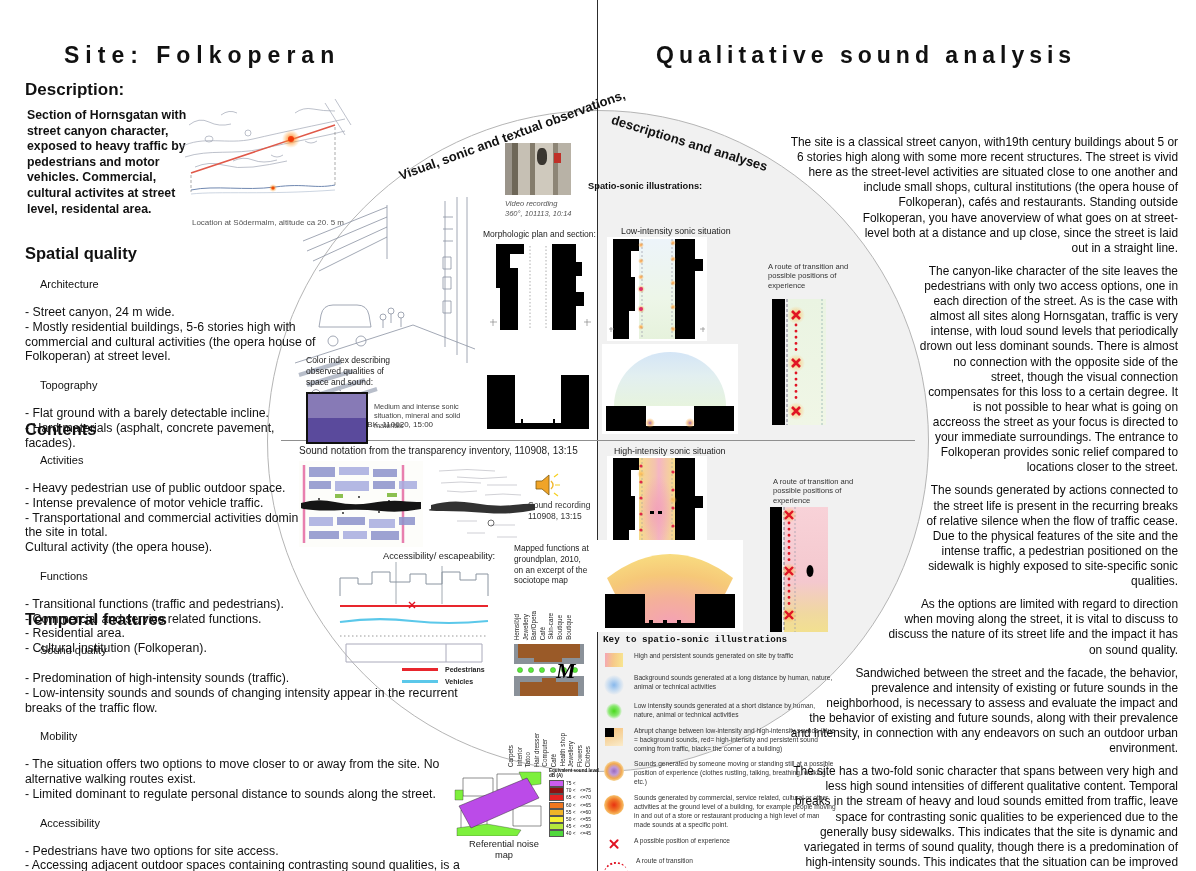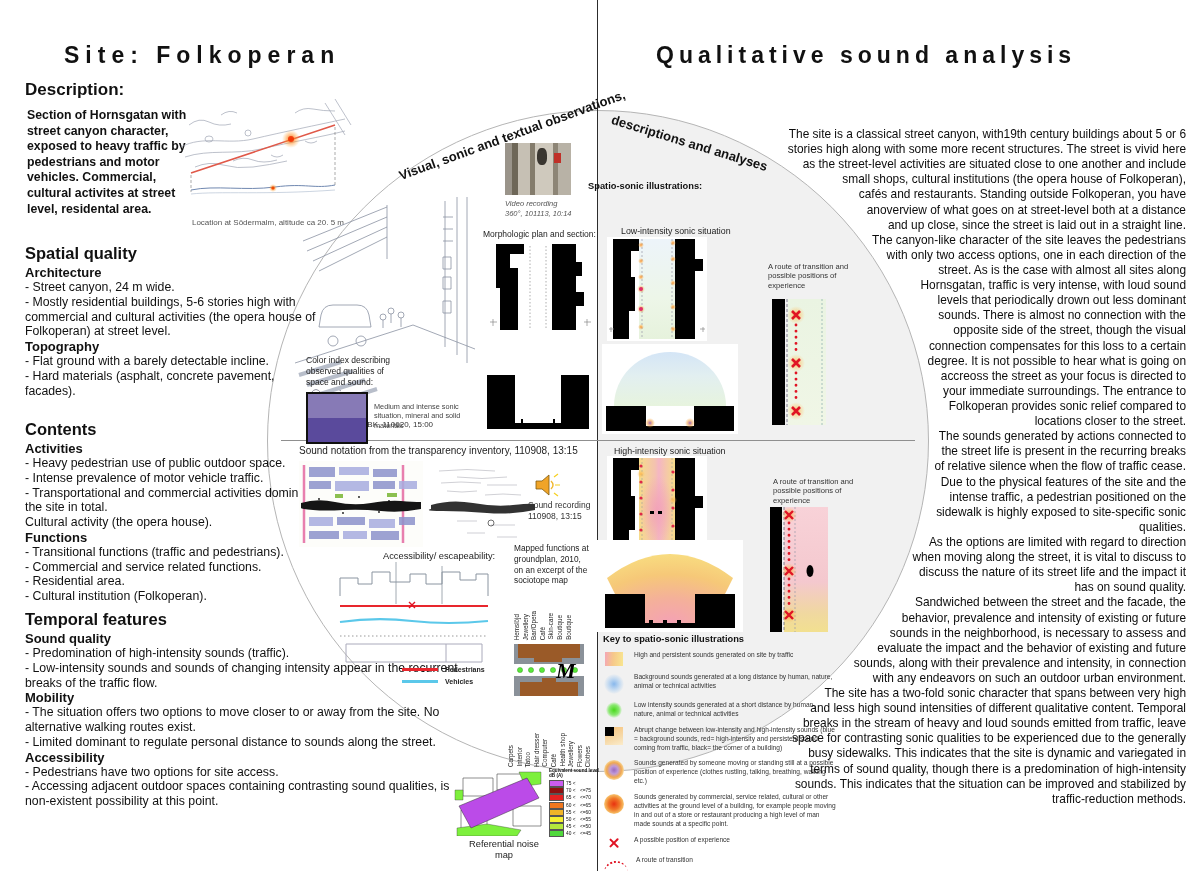--- a/index.html
+++ b/index.html
@@ -20,21 +20,21 @@
   
   #arc-left{left:402px;top:168px;font-size:13px;font-weight:bold;transform:rotate(-20deg);
             transform-origin:left bottom;white-space:nowrap;}
   #arc-right{left:614px;top:112px;font-size:13px;font-weight:bold;transform:rotate(17deg);
              transform-origin:left top;white-space:nowrap;}
 
   
   #desc-h{left:25px;top:80px;font-size:17px;font-weight:bold;}
   #desc-b{left:27px;top:108px;width:162px;font-size:12.3px;font-weight:bold;line-height:1.27;}
   .sec h3{font-size:16.5px;font-weight:bold;margin:0 0 2px 0;}
-  .sec h4{font-size:13px;font-weight:bold;margin:0;}
+  .sec h4{font-size:11px;font-weight:normal;margin:15px;}
   .sec p{font-size:12.3px;margin:0;line-height:1.2;}
   #sec-spatial{left:25px;top:244px;width:300px;}
   #sec-contents{left:25px;top:420px;width:300px;}
   #sec-temporal{left:25px;top:610px;width:448px;}
 
   
   #loc-sketch{left:175px;top:95px;width:178px;height:118px;}
   #loc-caption{left:183px;top:218px;width:170px;font-size:8px;color:#555;text-align:center;}
   #street-sketch{left:295px;top:197px;width:180px;height:220px;}
   #sketch-caption{left:318px;top:420px;font-size:8px;color:#333;}
@@ -86,21 +86,21 @@
   #route1-caption{left:768px;top:262px;width:94px;font-size:7.6px;color:#333;line-height:1.25;}
   #route1{left:772px;top:297px;width:58px;height:130px;}
   #high-caption{left:614px;top:446px;font-size:8.8px;color:#222;}
   #high-section{left:607px;top:456px;width:100px;height:104px;}
   #high-plan{left:597px;top:540px;width:146px;height:92px;}
   #route2-caption{left:773px;top:477px;width:94px;font-size:7.6px;color:#333;line-height:1.25;}
   #route2{left:770px;top:505px;width:60px;height:127px;}
 
   
   #key{left:603px;top:634px;width:234px;}
-  #key .kt{font-size:9.3px;font-weight:bold;margin-bottom:7px;}
+  #key .kt{font-size:9.3px;font-weight:bold;margin-bottom:7px;font-family:Liberation Mono, monospace;}
   .krow{display:flex;gap:9px;margin-bottom:7px;align-items:flex-start;}
   .kico{flex:0 0 22px;display:flex;justify-content:center;padding-top:1px;}
   .ktxt{font-size:6.6px;color:#333;line-height:1.35;flex:1;}
   .ki-traffic{width:18px;height:14px;background:linear-gradient(95deg,#f4a6b6 0%,#f6c88a 45%,#f8e690 100%);display:block;}
   .ki-bg{width:20px;height:20px;border-radius:50%;display:block;
          background:radial-gradient(circle,#88b8ec 0%,rgba(160,200,240,.55) 40%,rgba(255,255,255,0) 72%);}
   .ki-low{width:16px;height:16px;border-radius:50%;display:block;
           background:radial-gradient(circle,#48d81c 0%,#8ae870 45%,rgba(255,255,255,0) 72%);}
   .ki-abrupt{width:18px;height:18px;position:relative;display:block;
              background:linear-gradient(160deg,#f8c27a 0%,#f6d9a8 60%,#fbeccc 100%);}
@@ -111,21 +111,21 @@
            background:radial-gradient(circle,#e83210 0%,#f07828 40%,#f6b860 65%,rgba(255,255,255,0) 82%);}
   .xmark{position:relative;width:12px;height:12px;display:block;}
   .xmark::before,.xmark::after{content:"";position:absolute;left:5px;top:0;width:2.4px;height:12px;
                                background:#e01424;border-radius:1px;}
   .xmark::before{transform:rotate(45deg);} .xmark::after{transform:rotate(-45deg);}
   .ki-route{width:24px;height:12px;border-top:2.6px dotted #e01424;border-radius:50%/12px 12px 0 0;
             transform:rotate(-10deg);margin-top:4px;display:block;}
 
   
   #right-text{left:780px;top:127px;width:406px;font-size:11.9px;line-height:1.27;text-align:right;color:#0c0c0c;}
-  #right-text p{margin:0;}
+  #right-text p{margin:8px;}
   #circle-spacer{float:left;width:150px;height:645px;shape-outside:circle(333px at -183px 313px);}
 </style>
 </head>
 <body>
 
 <div class="page">
 
   <div class="abs" id="circle"></div>
   <div class="abs" id="vline"></div>
   <div class="abs" id="hline"></div>

